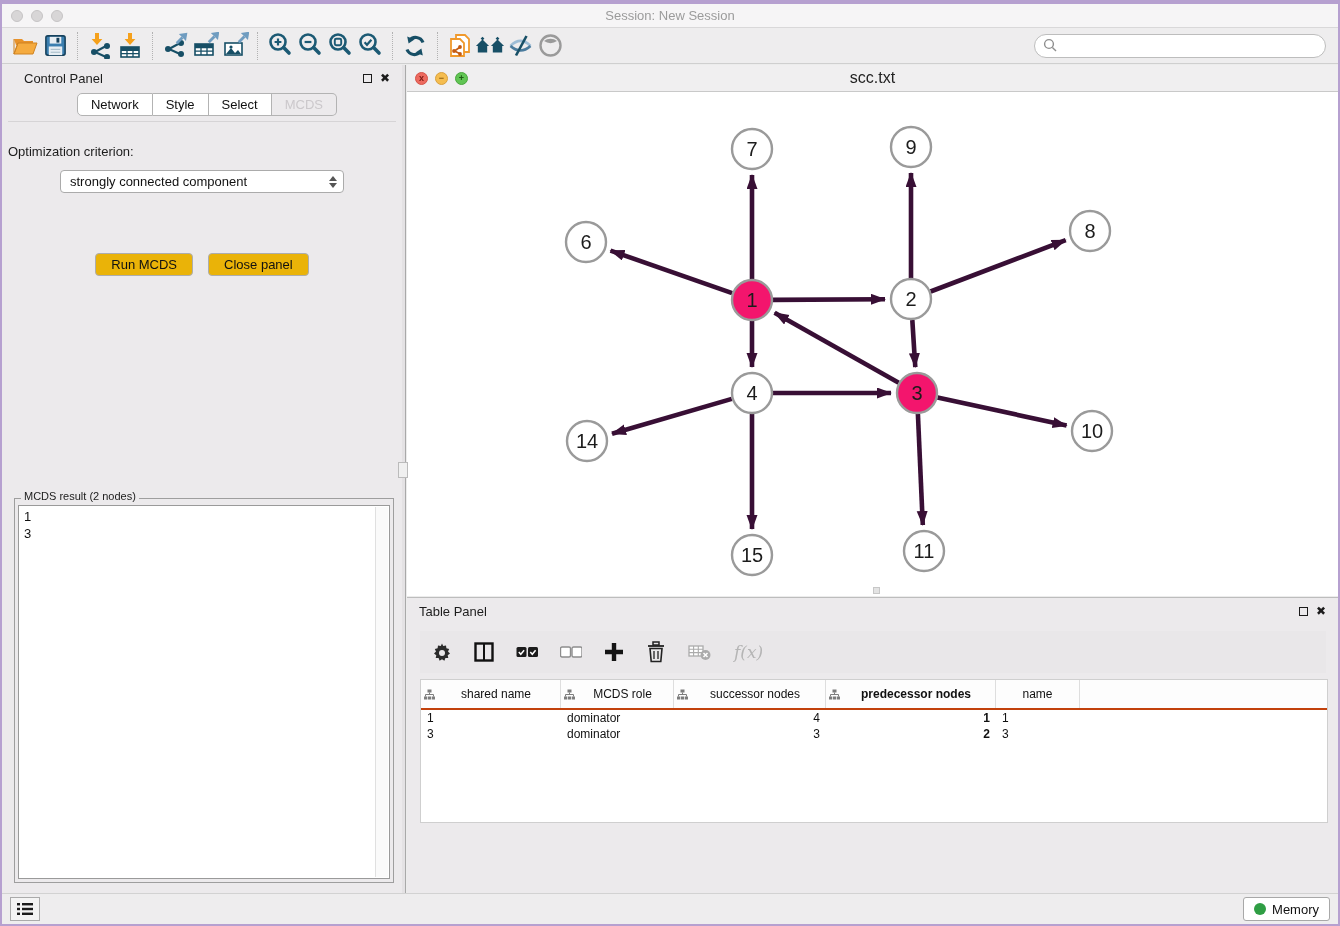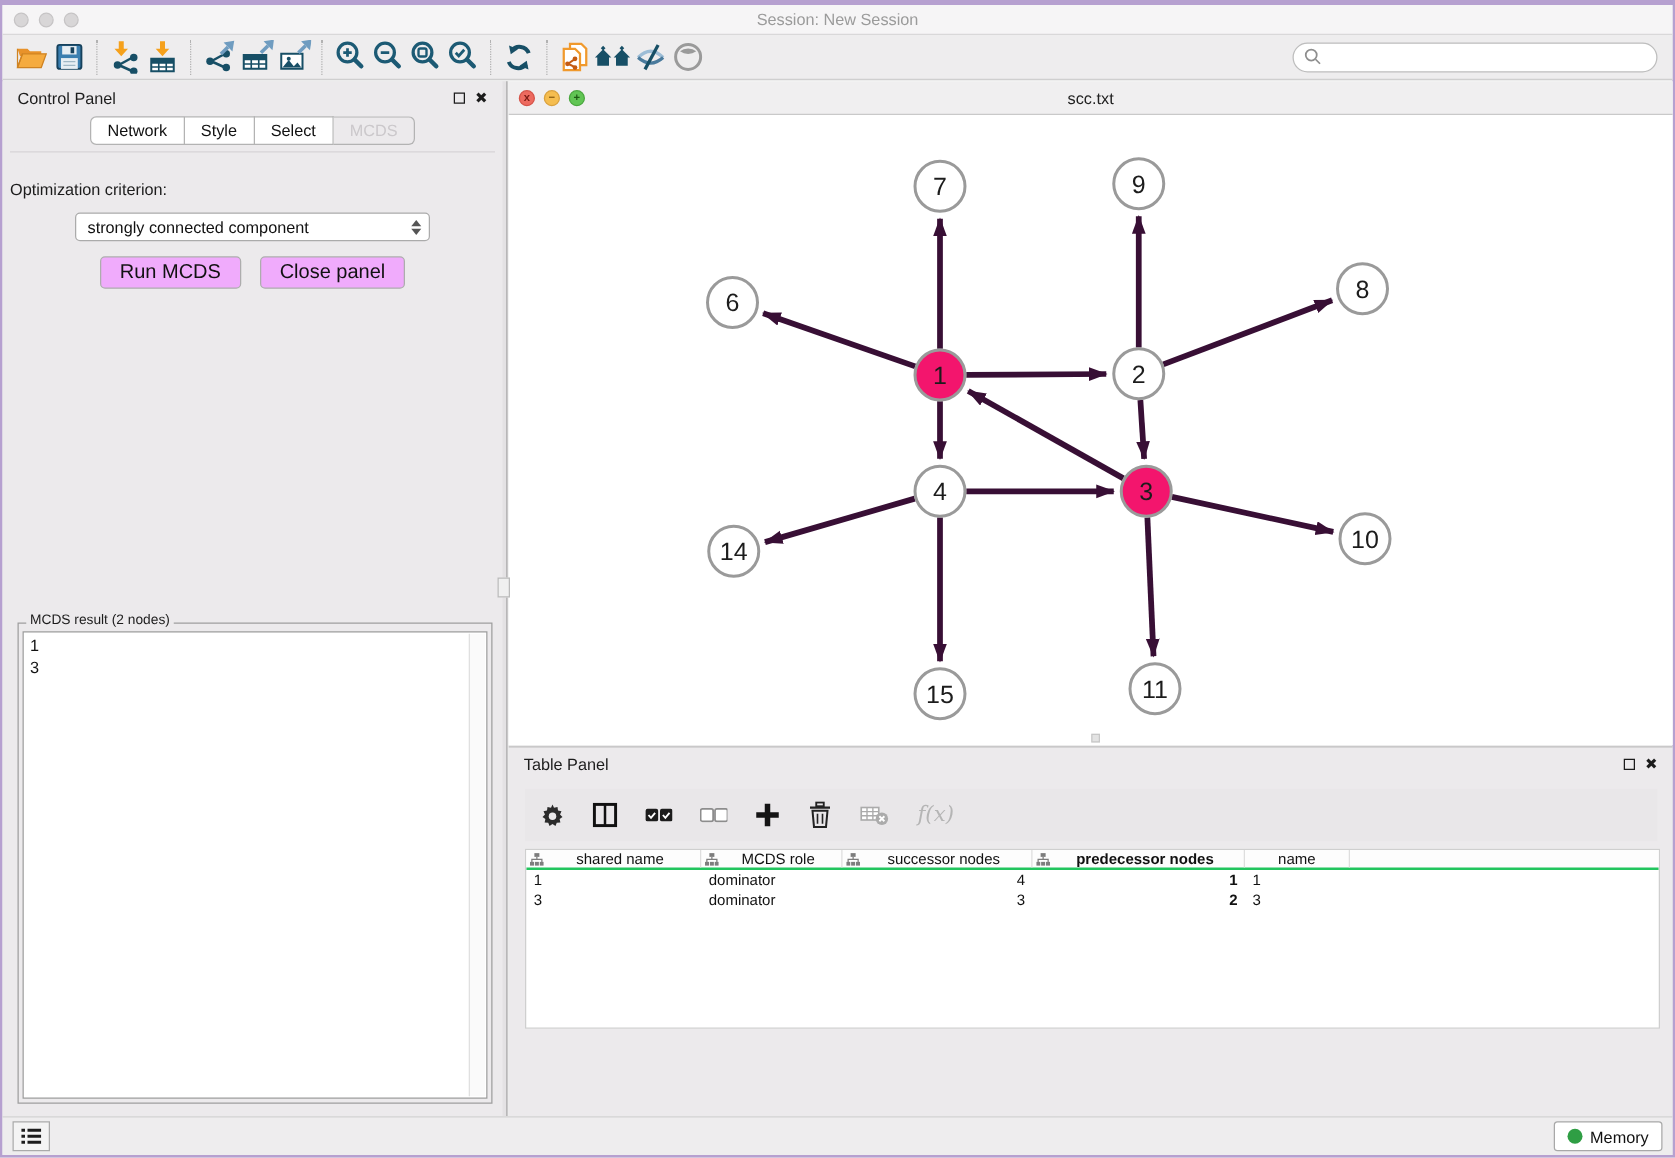--- a/index.html
+++ b/index.html
@@ -13,21 +13,21 @@
   .tl { width:12px; height:12px; border-radius:50%; background:#d8d6d7; border:1px solid #c6c4c5; }
   .app-title { position:absolute; left:0; right:0; text-align:center; font-size:13px; color:#9b9b9b; }
 
   
   .toolbar { position:absolute; top:24px; left:0; right:0; height:36px; background:#eeedee; border-bottom:1px solid #cfcfcf; display:flex; align-items:center; padding:0 8px; }
   .tbtn { width:30px; height:30px; display:flex; align-items:center; justify-content:center; }
   .tsep { width:1px; height:28px; border-left:1px dotted #b2b2b2; margin:0 7px; }
   .searchbox { margin-left:auto; margin-right:4px; width:292px; height:24px; background:#fff; border:1px solid #bdbdbd; border-radius:13px; display:flex; align-items:center; padding:0 8px; }
 
   
-  .control-panel { position:absolute; top:61px; left:0; width:400px; bottom:31px; background:#eceaec; }
+  .control-panel { position:absolute; top:61px; left:0; width:400px; bottom:31px; background:#eceaec;padding-left:10px; }
   .v-divider { position:absolute; top:61px; left:400px; width:4px; bottom:31px; background:#e4e2e4; border-right:1px solid #a9a9a9; }
   .v-grip { position:absolute; left:396px; top:458px; width:10px; height:16px; background:#f0f0f0; border:1px solid #bbb; z-index:5; }
 
   .panel-head { height:26px; display:flex; align-items:center; padding:0 12px; }
   .panel-title { font-size:13px; color:#1d1d1d; }
   .panel-icons { margin-left:auto; display:flex; gap:8px; align-items:center; }
   .pi { font-size:12px; color:#1b1b1b; line-height:1; }
   .pi.sq { width:9px; height:9px; border:1.6px solid #1b1b1b; display:inline-block; }
 
   .tabs-row { display:flex; justify-content:center; margin-top:2px; }
@@ -37,47 +37,47 @@
   .tab--current { background:#eceaec; color:#cbc8cb; }
 
   .cp-body { position:absolute; top:56px; left:6px; right:6px; bottom:6px; background:#eceaec; border-top:1px solid #d6d4d6; }
   .opt-label { text-align:left; font-size:13px; color:#1c1c1c; margin-top:22px; }
   .combo { width:284px; height:23px; margin:11px auto 0; background:#fff; border:1px solid #ababab; border-radius:4px; display:flex; align-items:center; padding:0 6px 0 9px; }
   .combo-text { font-size:13px; color:#111; }
   .combo-arrows { margin-left:auto; display:flex; flex-direction:column; gap:2px; align-items:center; }
   .combo-arrows i { width:0; height:0; border-left:4px solid transparent; border-right:4px solid transparent; display:block; }
   .ar-up { border-bottom:5px solid #555; } .ar-dn { border-top:5px solid #555; }
   .btn-row { display:flex; justify-content:center; gap:15px; margin-top:12px; }
-  .pbtn { font-size:16px; color:#111; background:#f0abfc; border:1px solid #adadad; border-radius:4px; padding:3px 15px; }
+  .pbtn { font-size:13px; color:#111; background:#eab308; border:1px solid #adadad; border-radius:4px; padding:3px 15px;margin-top:48px; }
 
   .result-group { position:absolute; left:6px; right:2px; top:376px; bottom:4px; border:1px solid #9e9e9e; }
   .result-legend { position:absolute; top:-9px; left:6px; background:#eceaec; font-size:11px; color:#1c1c1c; padding:0 3px; }
   .result-text { position:absolute; inset:6px 3px 3px 3px; background:#fff; border:1px solid #9a9a9a; font-size:13px; color:#111; padding:2px 5px; line-height:17px; }
   .result-scroll { position:absolute; top:1px; bottom:1px; right:1px; width:13px; background:#fafafa; border-left:1px solid #e0e0e0; }
 
   
   .network-window { position:absolute; left:405px; right:0; top:61px; height:531px; background:#fff; }
   .nw-titlebar { height:27px; background:#f0eff0; border-bottom:1px solid #c9c9c9; display:flex; align-items:center; position:relative; }
   .nw-lights { display:flex; gap:7px; margin-left:8px; }
   .nwl { width:13px; height:13px; border-radius:50%; font-size:9px; font-weight:bold; display:flex; align-items:center; justify-content:center; }
   .nwl.red { background:#ed6a5f; border:1px solid #d55349; color:#7c1a14; }
   .nwl.yel { background:#f5bd4f; border:1px solid #d9a13e; color:#8a5d10; }
   .nwl.grn { background:#61c554; border:1px solid #4aa73e; color:#1d5c14; }
-  .nw-title { position:absolute; left:0; right:0; text-align:center; font-size:13px; color:#222; }
+  .nw-title { position:absolute; left:0; right:0; text-align:center; font-size:16px; color:#222; }
   .nw-canvas { position:absolute; top:27px; left:0; right:0; bottom:0; background:#fff; }
   .nw-grip { position:absolute; bottom:2px; left:50%; width:7px; height:7px; background:#e3e3e3; border:1px solid #c7c7c7; }
 
   
   .table-panel { position:absolute; left:405px; right:0; top:593px; bottom:31px; background:#eceaec; border-top:1px solid #bdbdbd; }
   .tp-toolbar { margin:7px 12px 0 13px; height:42px; background:#e9e7e9; display:flex; align-items:center; gap:22px; padding:0 12px; }
   .tpi { display:flex; align-items:center; justify-content:center; }
   .fx-label { font-family:"DejaVu Serif", serif; font-style:italic; font-size:17px; color:#b5b5b5; }
 
   .tgrid { position:absolute; left:13px; right:10px; top:81px; bottom:70px; background:#fff; border:1px solid #cfcfcf; overflow:hidden; }
-  .thead { display:flex; border-bottom:2px solid #22c55e; background:#fdfdfd; height:16px; }
+  .thead { display:flex; border-bottom:2px solid #c2410c; background:#fdfdfd; height:30px; }
   .th { display:flex; align-items:center; font-size:12px; color:#111; border-right:1px solid #dedede; padding:0 3px; position:relative; }
   .th .th-label { flex:1; text-align:center; }
   .trow { display:flex; height:16px; align-items:center; }
   .td { font-size:12px; color:#111; padding:0 6px; overflow:hidden; white-space:nowrap; }
   .al-r { text-align:right; }
   .c0 { width:140px; } .c1 { width:113px; } .c2 { width:152px; } .c3 { width:170px;font-weight:bold; } .c4 { width:84px; }
 
   .tp-tabs { position:absolute; bottom:8px; left:0; right:0; display:flex; justify-content:center; }
   .tp-tab { font-size:13px; color:#111; background:#fff; border:1px solid #b3b3b3; border-left:none; padding:3px 13px; }
   .tp-tab:first-child { border-left:1px solid #b3b3b3; border-radius:6px 0 0 6px; }

